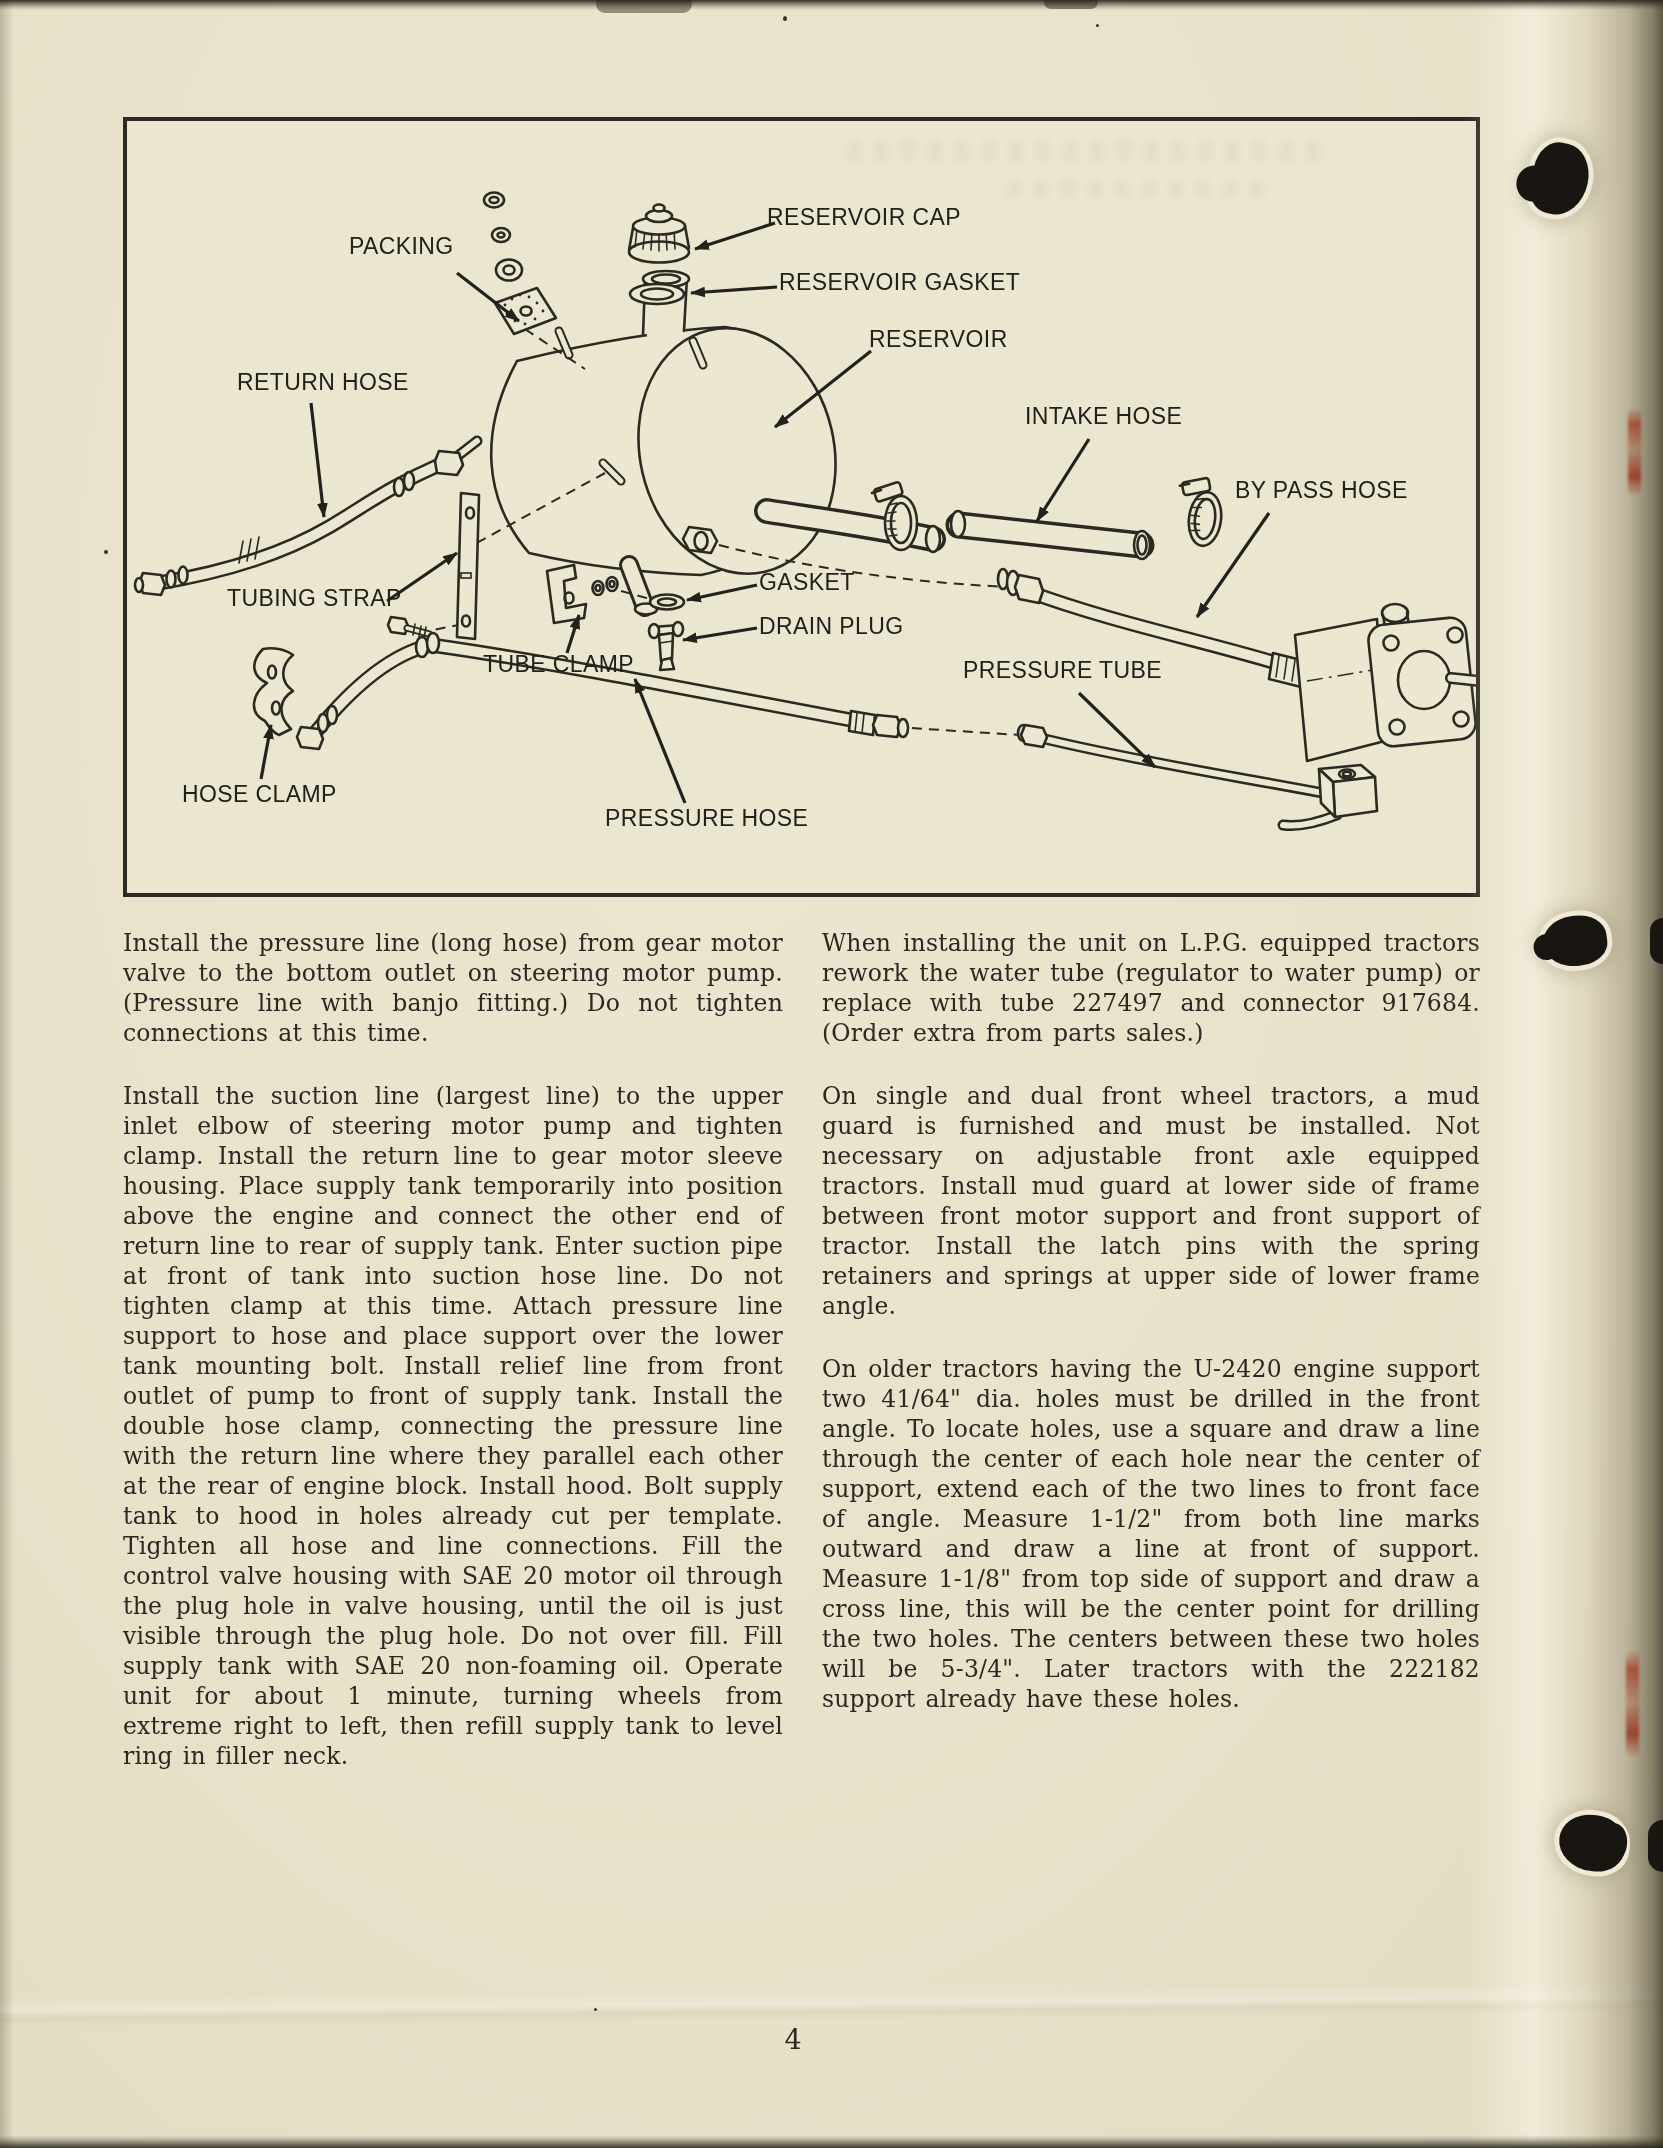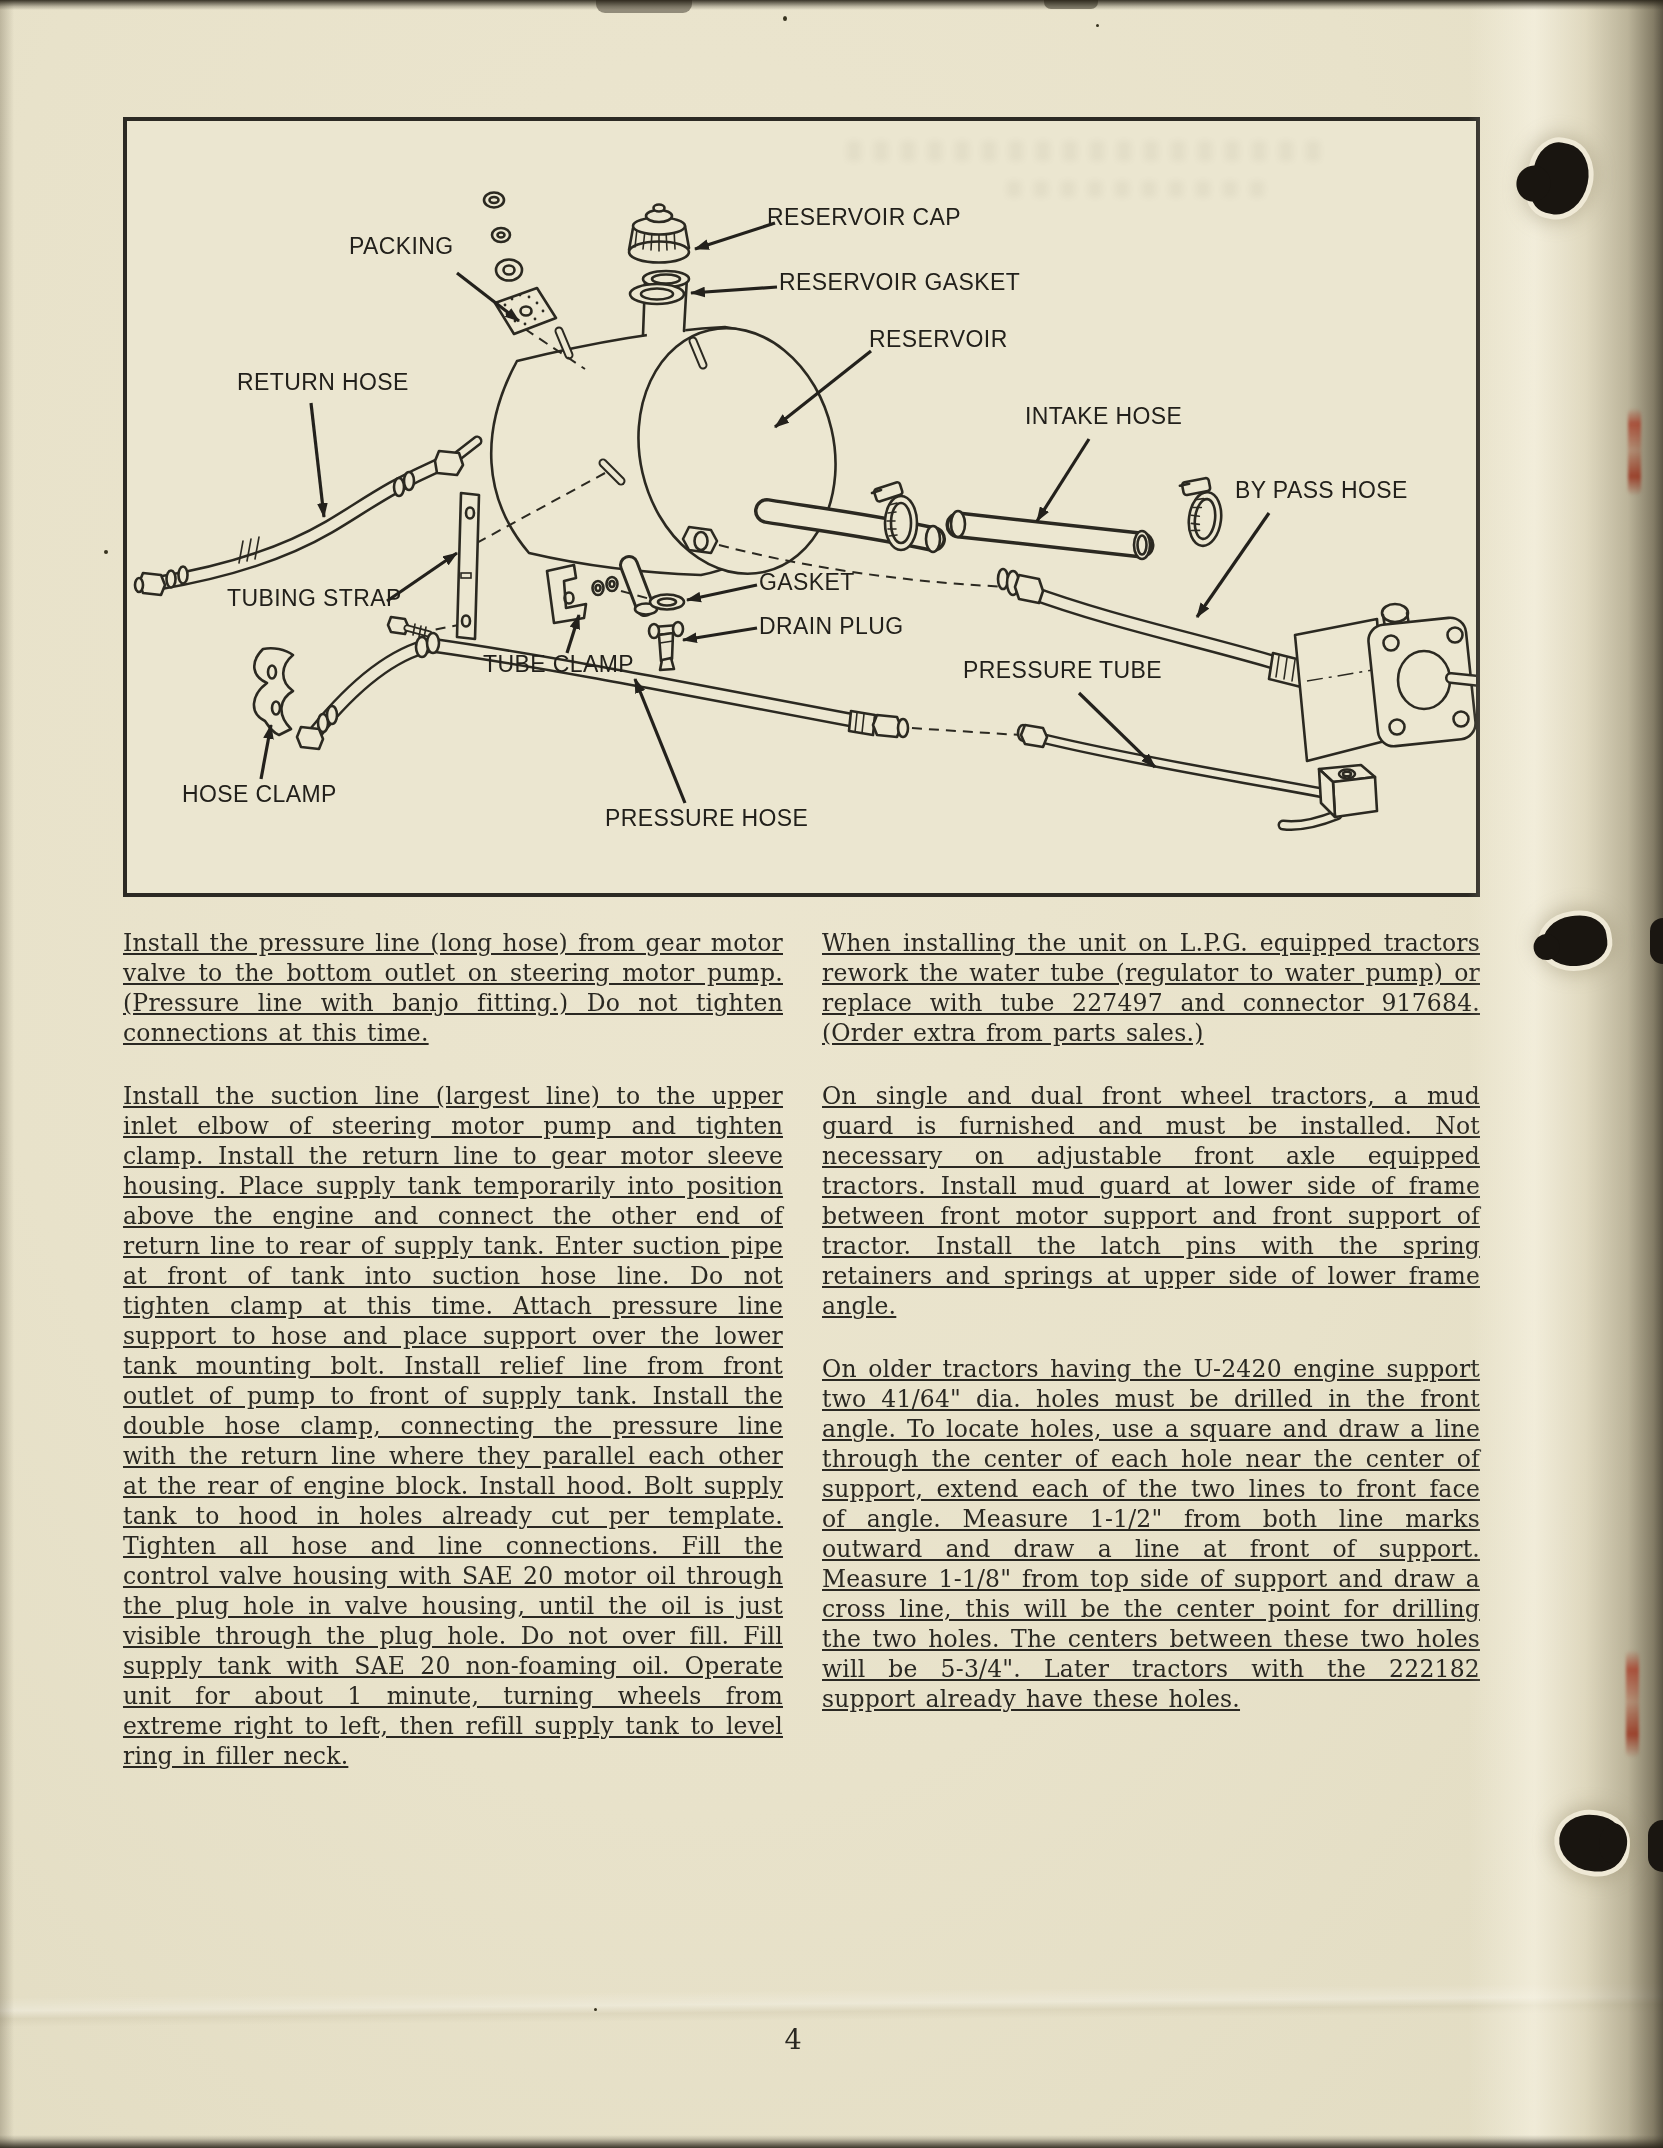--- a/index.html
+++ b/index.html
@@ -44,21 +44,21 @@
   .ln{stroke:#2b2921;stroke-width:2.6;fill:none;stroke-linecap:round;stroke-linejoin:round;}
   .fil{fill:#ece7d1;}
   .thin{stroke:#2b2921;stroke-width:1.6;fill:none;stroke-linecap:round;}
   .tO{stroke:#2b2921;fill:none;stroke-linecap:round;}
   .tI{stroke:#ece7d1;fill:none;stroke-linecap:round;}
   .dash{stroke:#2b2921;stroke-width:2;stroke-dasharray:10 7;fill:none;}
   .dashdot{stroke:#2b2921;stroke-width:1.5;stroke-dasharray:16 6 3 6;fill:none;}
   .arrow{stroke:#23211c;stroke-width:3.2;fill:none;marker-end:url(#ah);}
   
   .col{position:absolute;width:660px;color:#2a2822;font-size:23.5px;line-height:30px;
-    text-align:justify;word-spacing:.10em;letter-spacing:.2px;text-decoration:underline;}
+    text-align:justify;word-spacing:.10em;letter-spacing:.2px;}
   .col p{margin:0 0 33px 0;}
   #col-left{left:123px;top:928px;}
   #col-right{left:822px;top:928px;width:658px;}
   .pageno{position:absolute;left:763px;top:2024px;width:60px;text-align:center;
     font-size:27px;color:#2a2822;}
 </style>
 </head>
 <body>
 
 <div class="frame">

